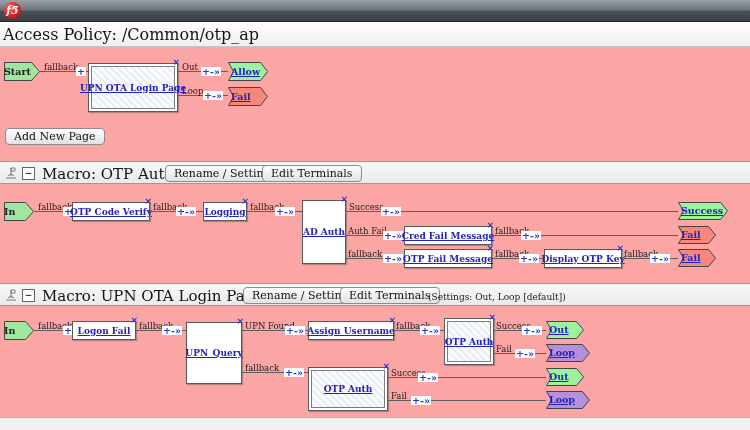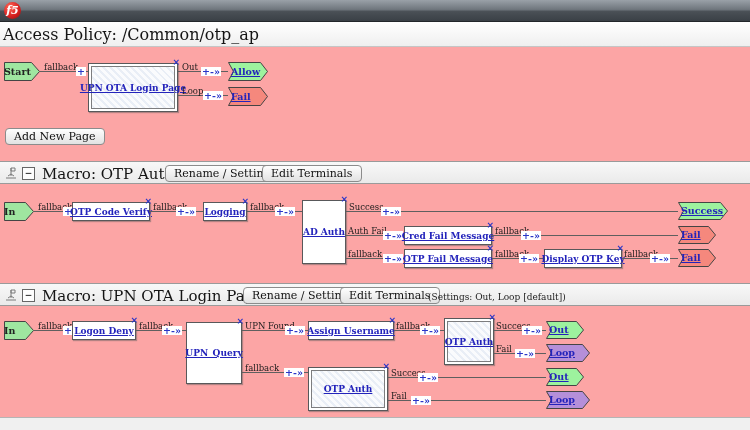--- a/index.html
+++ b/index.html
@@ -205,21 +205,21 @@
     <svg width="30" height="19">
         <polygon points="0.5,0.5 21.5,0.5 29.5,9.5 21.5,18.5 0.5,18.5" fill="#9fe6a0" stroke="#444"></polygon>
       </svg>
     <span style="line-height:19px;padding-right:6px">In</span>
   </div>
   <div class="line" style="left:34px;top:330px;width:38px"></div>
   <div class="flbl" style="left:38px;top:322px">fallback</div>
   <div class="conn" style="left:63px;top:326px"><span>+</span></div>
 
   <div class="node" style="left:72px;top:321px;width:64px;height:19px">
-    <span class="nlink">Logon Deny</span>
+    <span class="nlink">Logon Fail</span>
     <span class="close">×</span>
   </div>
   <div class="line" style="left:136px;top:330px;width:50px"></div>
   <div class="flbl" style="left:139px;top:322px">fallback</div>
   <div class="conn" style="left:162px;top:326px"><span>+</span><span>-»</span></div>
 
   <div class="node" style="left:186px;top:322px;width:56px;height:62px">
     <span class="nlink">UPN_Query</span>
     <span class="close">×</span>
   </div>

